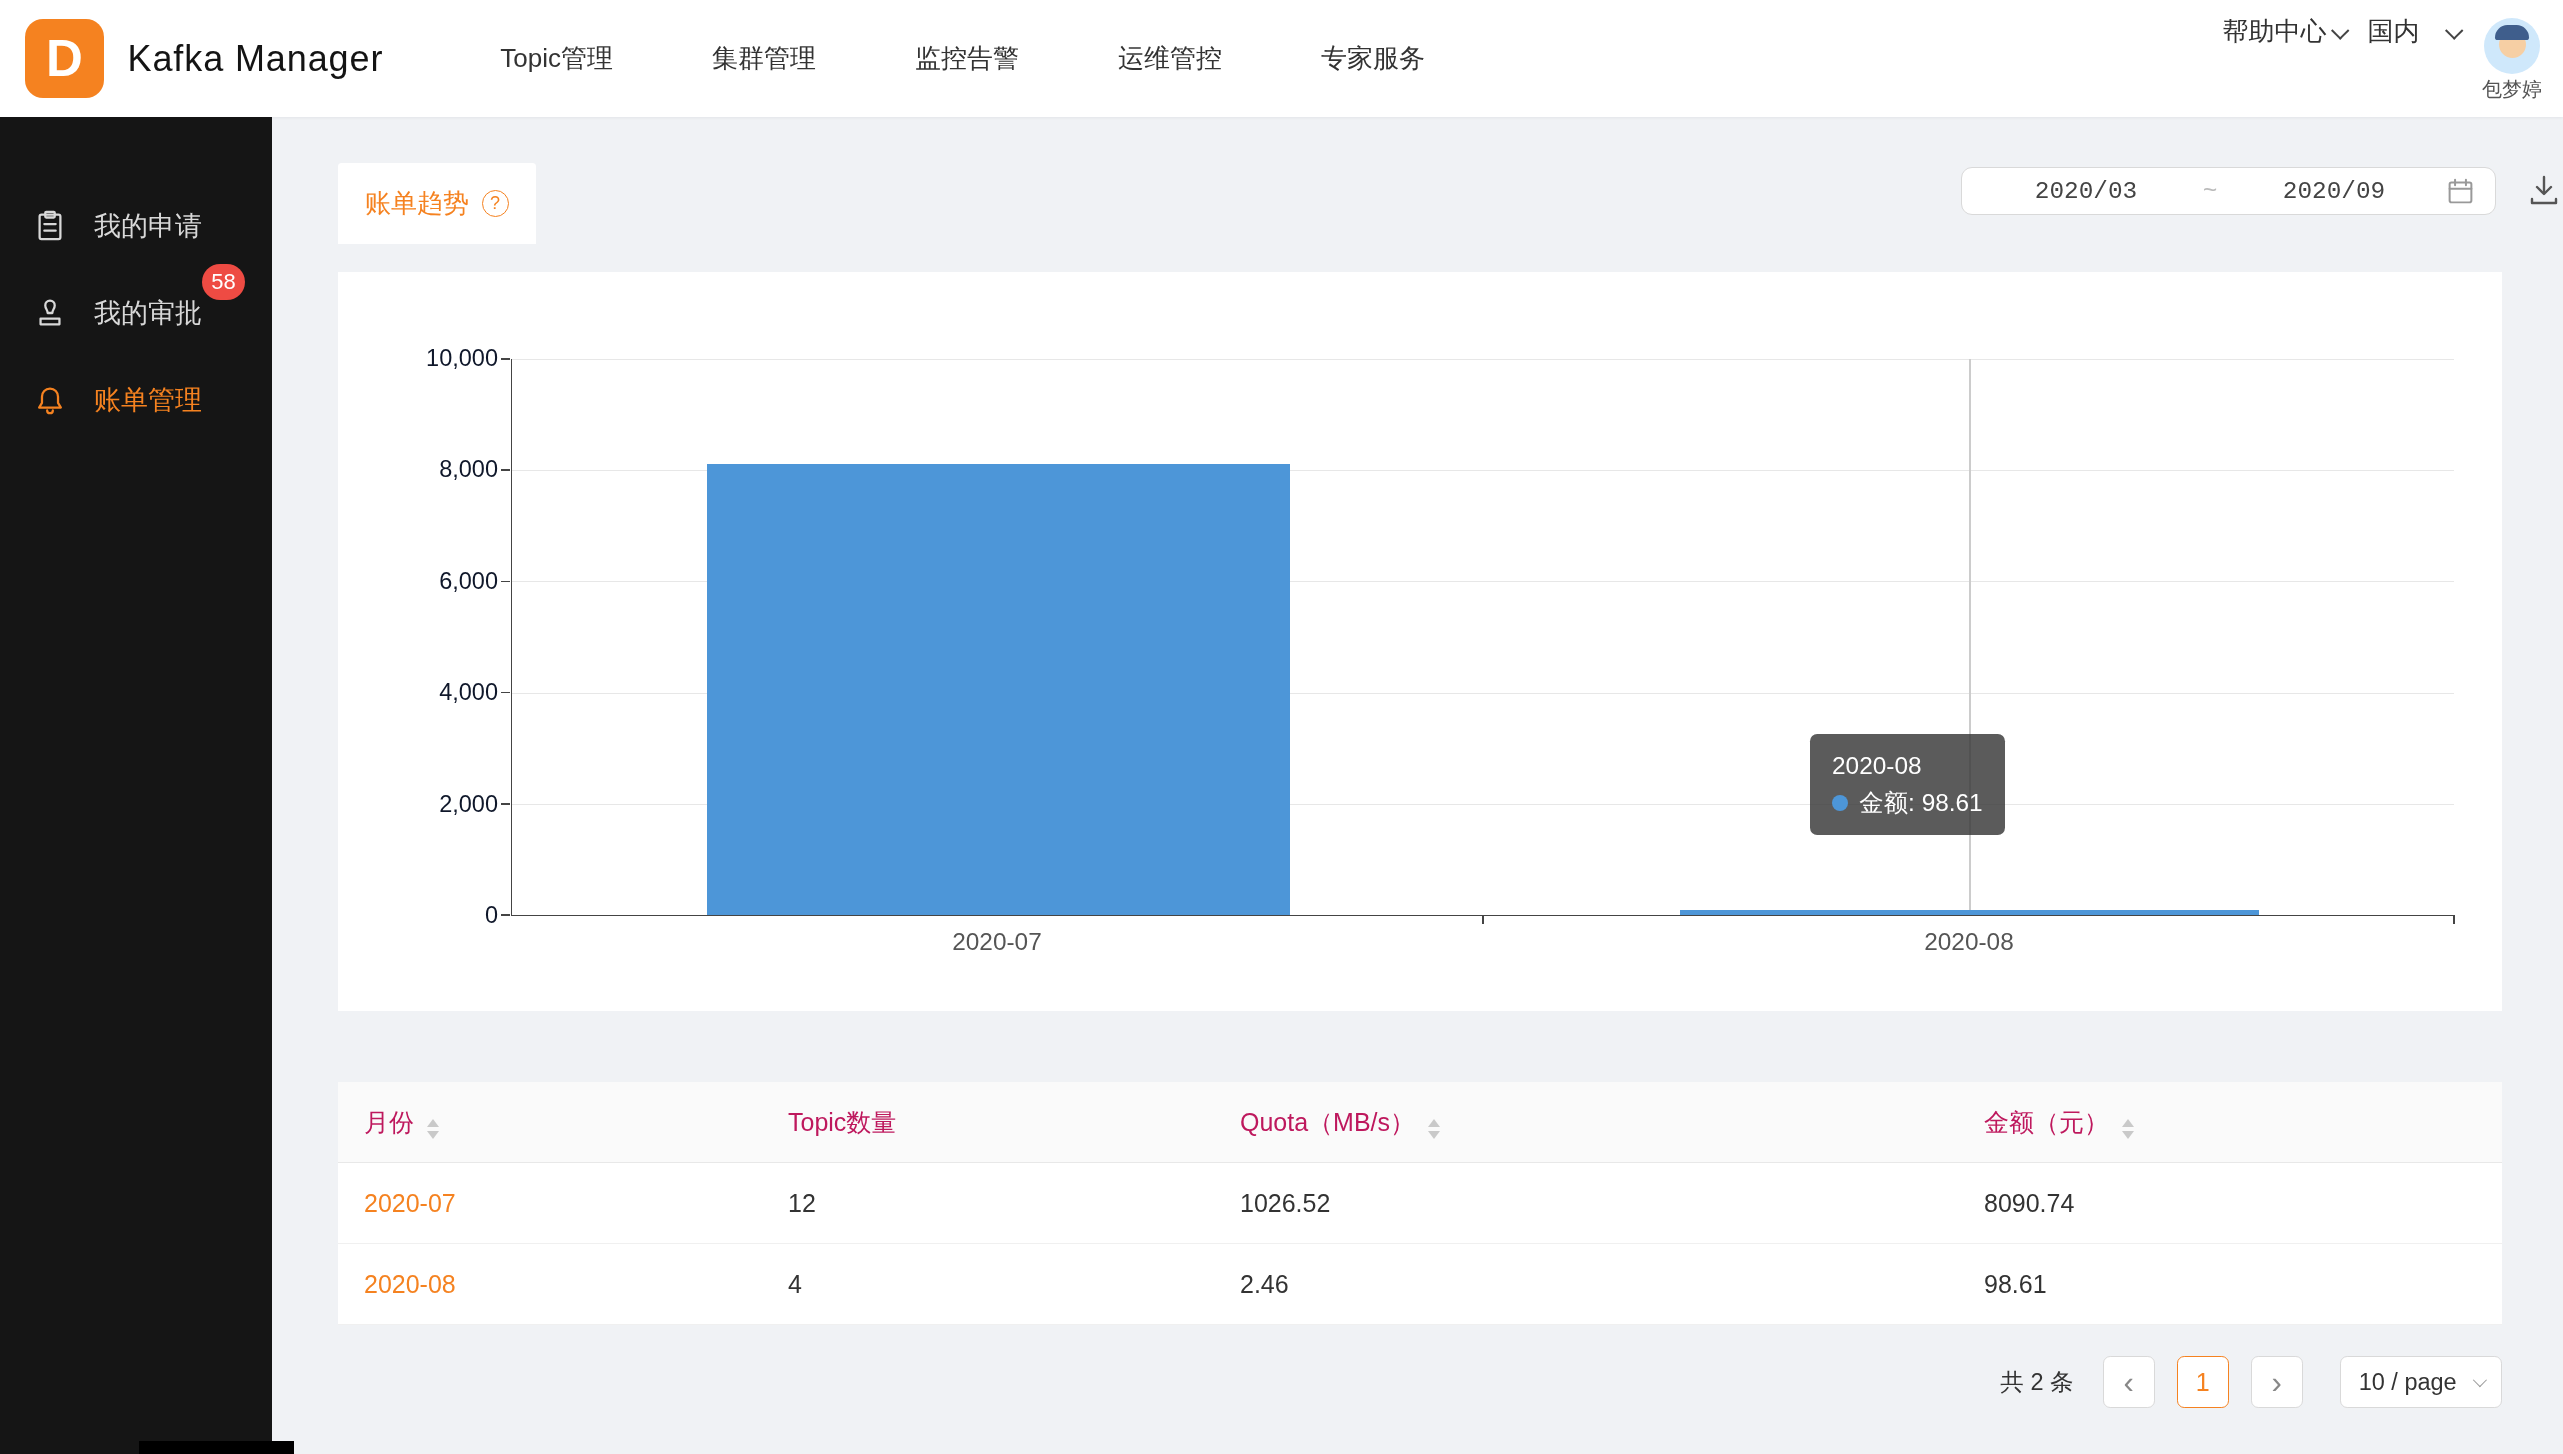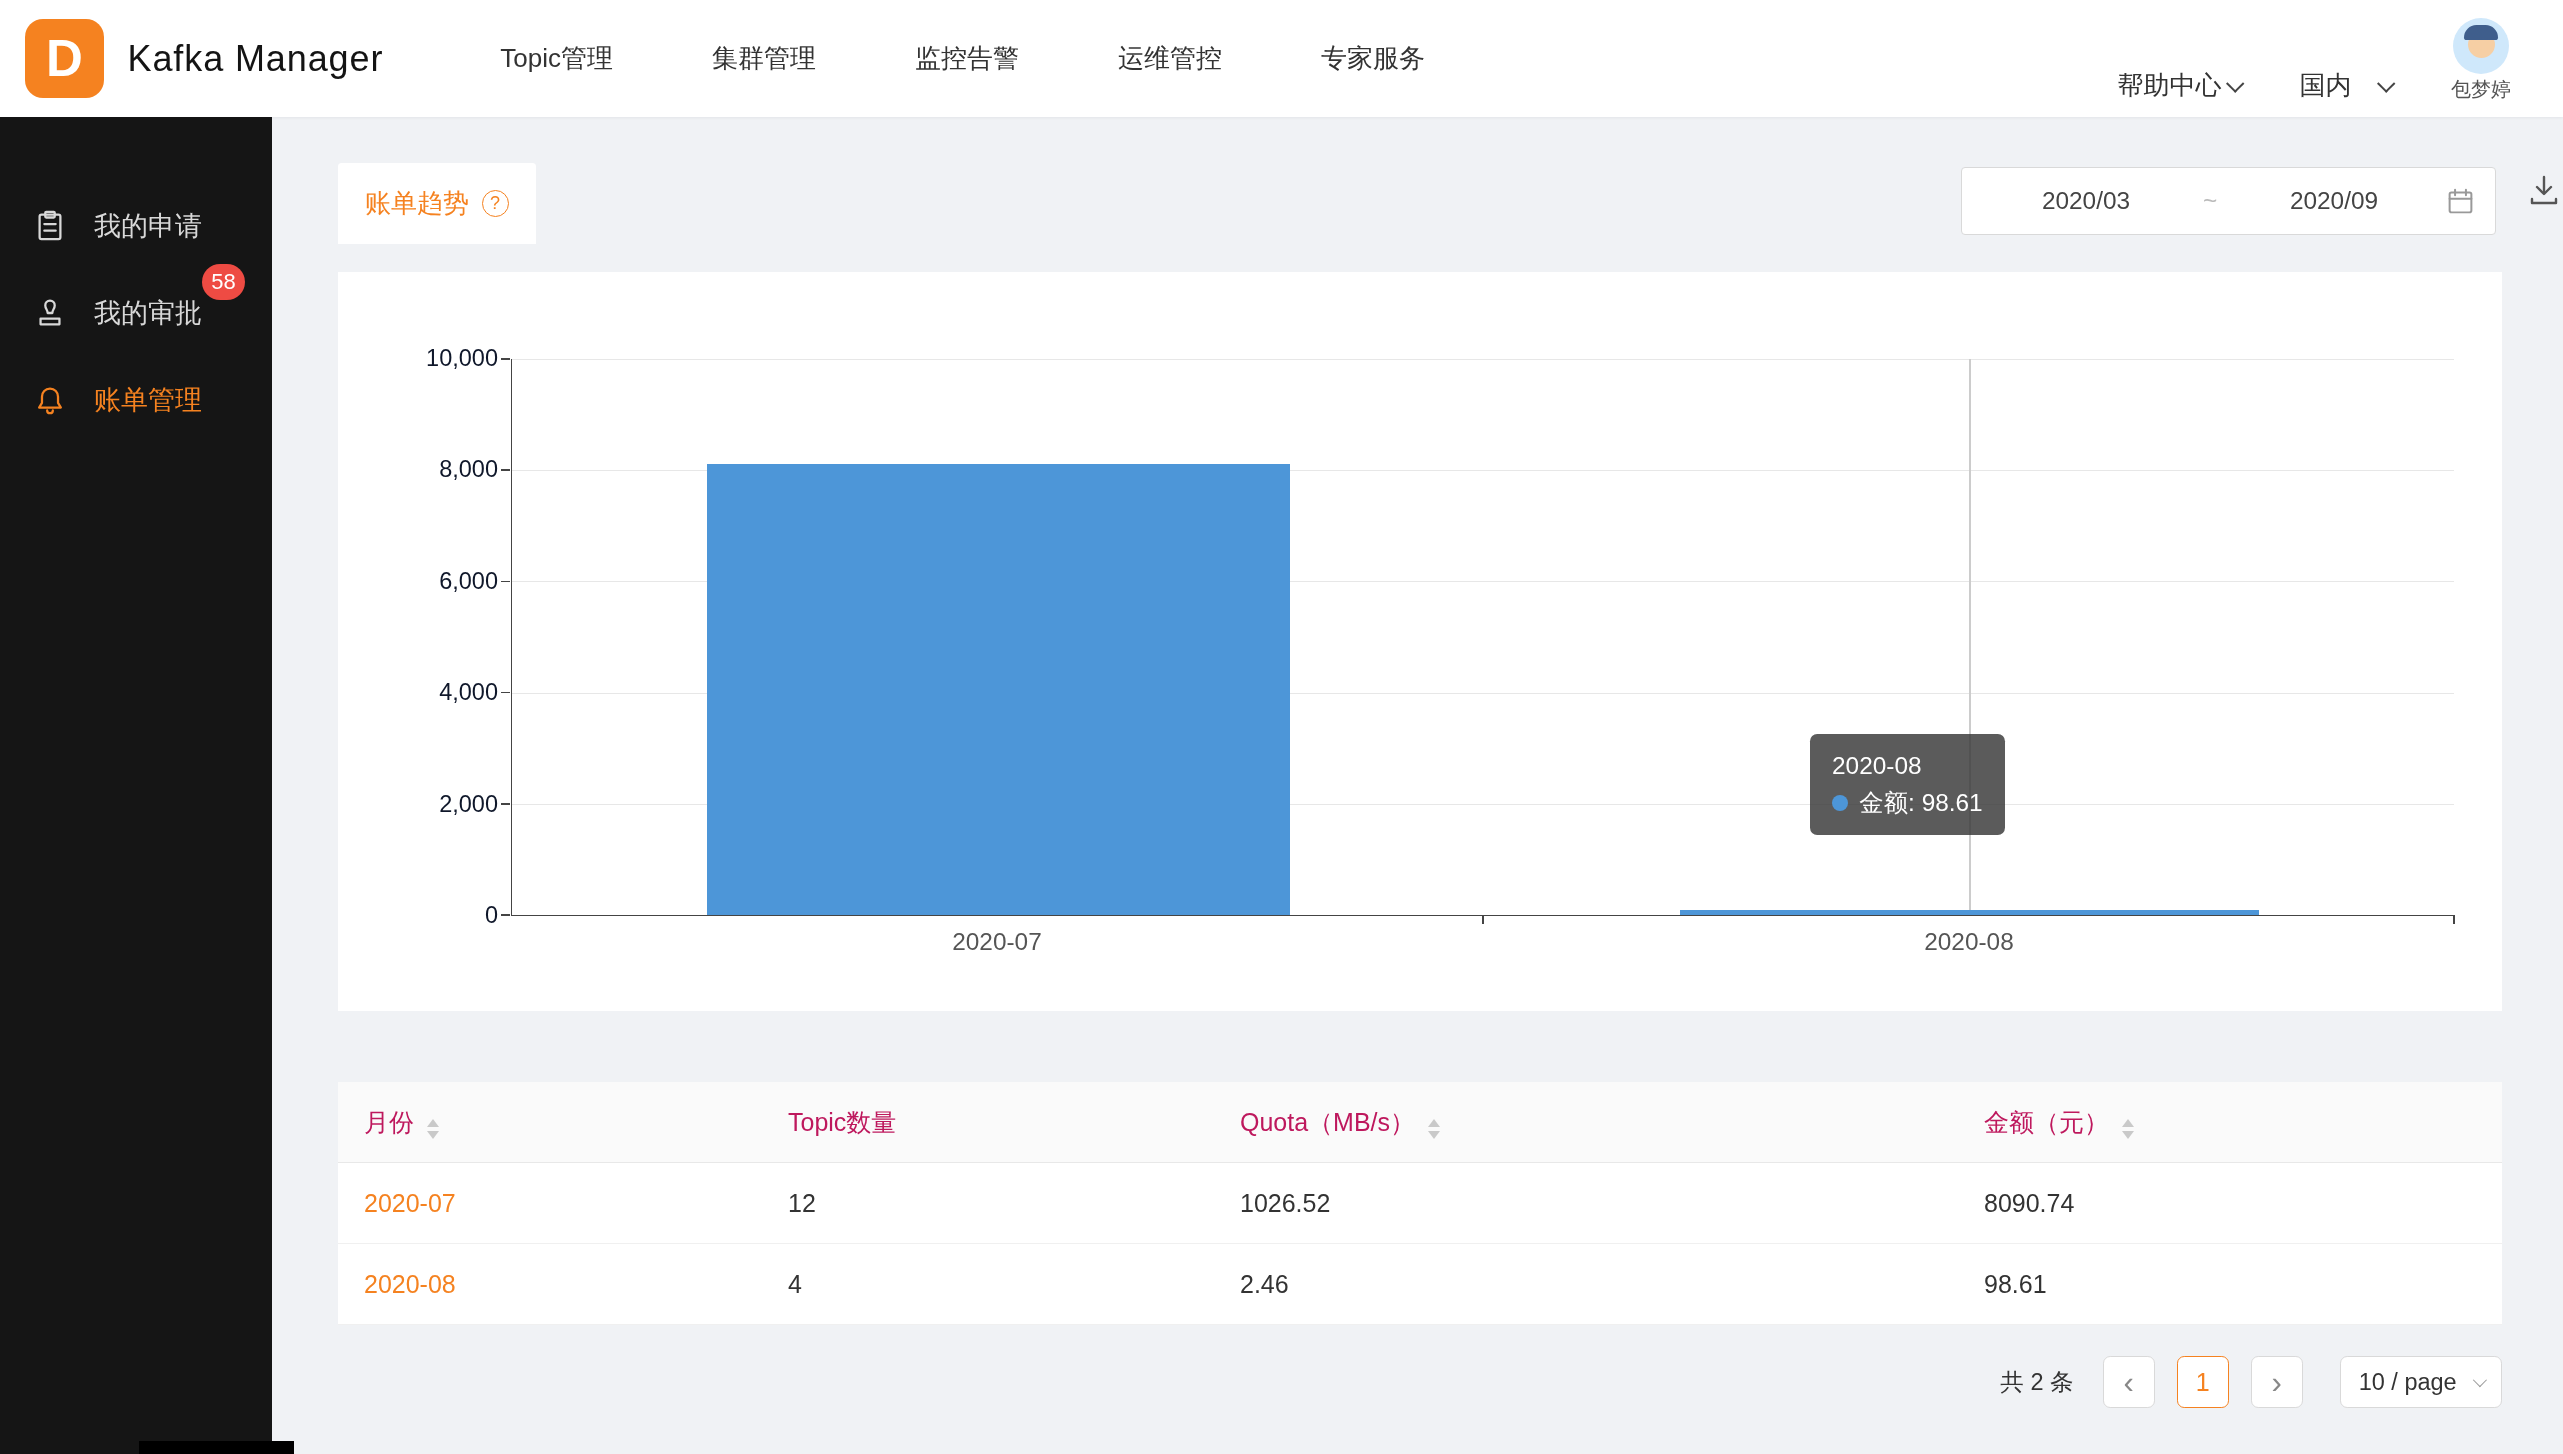--- a/index.html
+++ b/index.html
@@ -19,21 +19,21 @@
     box-shadow:0 0.9px 3.6px rgba(0,21,41,.08);
   }
   .logo {
     width:79px; height:79px; margin-left:25px; border-radius:18px;
     background:#F58220; color:#fff; display:flex; align-items:center; justify-content:center;
     font-size:51px; font-weight:bold;
   }
   .app-title { margin-left:23.5px; font-size:36px; font-weight:500; color:#141414; letter-spacing:0.9px; }
   .nav { display:flex; margin-left:117px; gap:99px; font-size:26px; color:#333; }
   .nav-item { cursor:pointer; white-space:nowrap; }
-  .header-right { margin-left:auto; display:flex; align-items:flex-end; gap:60px; padding-right:52px; }
+  .header-right { margin-left:auto; display:flex; align-items:flex-start; gap:23px; padding-right:21px; }
   .hc, .region { display:flex; align-items:center; font-size:26px; color:#333; cursor:pointer; }
   .hc .chev { margin-left:5.4px; }
   .region .chev { margin-left:27px; }
   .chev {
     width:12.6px; height:12.6px; border-right:2.3px solid #444; border-bottom:2.3px solid #444;
     transform:rotate(45deg) translateY(-2.7px); display:inline-block;
   }
   .user { display:flex; flex-direction:column; align-items:center; margin-top:3.6px; cursor:pointer; }
   .avatar { width:56px; height:56px; border-radius:50%; background:#cfe8fb; position:relative; overflow:hidden; }
   .avatar::before { content:""; position:absolute; left:14.5px; top:13.5px; width:27px; height:27px; border-radius:50%; background:#f6cfa4; }
@@ -63,23 +63,23 @@
     position:absolute; left:44px; top:46px; height:81px; padding:0 27px;
     background:#fff; border-radius:3.6px 3.6px 0 0; display:flex; align-items:center; gap:12.6px;
     color:#F58220; font-size:26px; cursor:pointer;
   }
   .q-icon {
     width:27px; height:27px; border:1.8px solid #F58220; border-radius:50%;
     display:flex; align-items:center; justify-content:center; font-size:18px; color:#F58220;
   }
 
   .date-picker {
-    position:absolute; left:1667px; top:50px; width:535px; height:68px;
-    background:#fff; border:0.9px solid #d9d9d9; border-radius:4px;
-    display:flex; align-items:center; padding:0 20px; font-size:24.4px; color:#444; cursor:pointer;
+    position:absolute; left:1667px; top:50px; width:535px; height:48px;
+    background:#fff; border:0.9px solid #d9d9d9; border-radius:11px;
+    display:flex; align-items:center; padding:0 20px; font-size:24.4px; color:#444; cursor:pointer;font-family:Liberation Mono, monospace;
   }
   .date-field { width:208px; text-align:center; }
   .date-sep { width:40px; text-align:center; color:#bbb; }
   .cal-icon { margin-left:auto; display:flex; }
 
   .download-btn { position:absolute; left:2229px; top:52px; width:42px; height:42px; display:flex; align-items:center; justify-content:center; cursor:pointer; }
 
   
   .chart-card { position:absolute; left:44px; top:155px; width:2164px; height:739px; background:#fff; }
   .plot {

